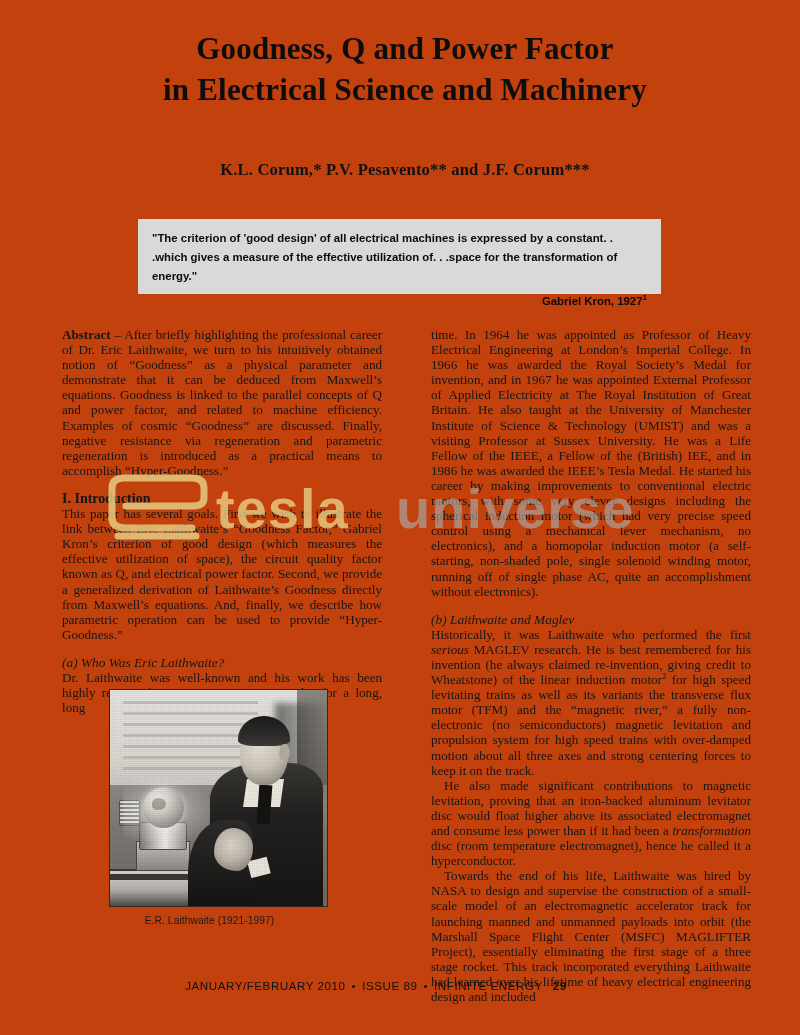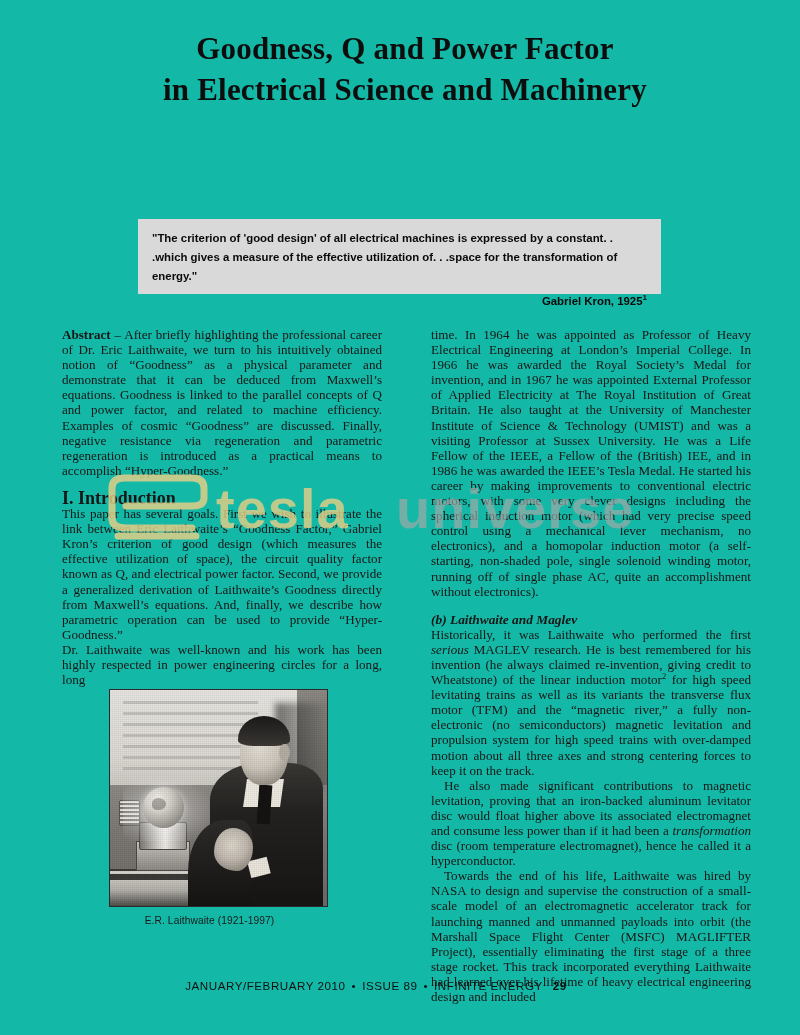--- a/index.html
+++ b/index.html
@@ -13,21 +13,21 @@
     position: relative;
     overflow: hidden;
     font-family: "Liberation Serif", serif;
     color: #141414;
   }
   .page {
     position: absolute;
     left: 0; top: 0;
     width: 800px;
     height: 1035px;
-    background: #14b8a6;
+    background: #c2410c;
   }
 
   
   .title-block {
     position: absolute;
     left: 60px;
     top: 28px;
     width: 690px;
     text-align: center;
   }
@@ -100,27 +100,27 @@
 
   .col p {
     margin: 0;
     text-align: justify;
   }
   .col p.indent { text-indent: 13px; }
 
   .h-sec {
     font-family: "Liberation Serif", serif;
     font-weight: bold;
-    font-size: 18px;
+    font-size: 14px;
     margin: 13px 0 0 0;
     text-align: left;
   }
   .h-sub {
     font-family: "Liberation Serif", serif;
-    font-weight: bold;
+    font-weight: normal;
     font-style: italic;
     font-size: 13.4px;
     margin: 13px 0 0 0;
     text-align: left;
   }
   b.lead { font-weight: bold; margin-top: 28px; }
   i.it   { font-style: italic; }
   sup    { font-size: 8.5px; vertical-align: super; line-height: 0; }
 
   
@@ -304,32 +304,34 @@
 </head>
 <body>
 
 <div class="page">
 
   <div class="title-block">
     <div class="title-line">Goodness, Q and Power Factor</div>
     <div class="title-line">in Electrical Science and Machinery</div>
   </div>
 
+  <div class="authors">K.L. Corum,* P.V. Pesavento** and J.F. Corum***</div>
 
   <div class="quotebox">
     <div class="quote-text">"The criterion of 'good design' of all electrical machines is expressed by a constant. . .which gives a measure of the effective utilization of. . .space for the transformation of energy."</div>
-    <div class="quote-attrib"><span>Gabriel Kron, 1925</span><span class="sup">1</span></div>
+    <div class="quote-attrib"><span>Gabriel Kron, 1927</span><span class="sup">1</span></div>
   </div>
 
   <div class="col col-left">
     <p><b class="lead">Abstract</b><span> – </span><span>After briefly highlighting the professional career of Dr. Eric Laithwaite, we turn to his intuitively obtained notion of “Goodness” as a physical parameter and demonstrate that it can be deduced from Maxwell’s equations. Goodness is linked to the parallel concepts of Q and power factor, and related to machine efficiency. Examples of cosmic “Goodness” are discussed. Finally, negative resistance via regeneration and parametric regeneration is introduced as a practical means to accomplish “Hyper-Goodness.”</span></p>
 
     <div class="h-sec">I. Introduction</div>
     <p>This paper has several goals. First we wish to illustrate the link between Eric Laithwaite’s “Goodness Factor,” Gabriel Kron’s criterion of good design (which measures the effective utilization of space), the circuit quality factor known as Q, and electrical power factor. Second, we provide a generalized derivation of Laithwaite’s Goodness directly from Maxwell’s equations. And, finally, we describe how parametric operation can be used to provide “Hyper-Goodness.”</p>
 
+    <div class="h-sub">(a) Who Was Eric Laithwaite?</div>
     <p>Dr. Laithwaite was well-known and his work has been highly respected in power engineering circles for a long, long</p>
   </div>
 
   <div class="col col-right">
     <p>time. In 1964 he was appointed as Professor of Heavy Electrical Engineering at London’s Imperial College. In 1966 he was awarded the Royal Society’s Medal for invention, and in 1967 he was appointed External Professor of Applied Electricity at The Royal Institution of Great Britain. He also taught at the University of Manchester Institute of Science &amp; Technology (UMIST) and was a visiting Professor at Sussex University. He was a Life Fellow of the IEEE, a Fellow of the (British) IEE, and in 1986 he was awarded the IEEE’s Tesla Medal. He started his career by making improvements to conventional electric motors, with some very clever designs including the spherical induction motor (which had very precise speed control using a mechanical lever mechanism, no electronics), and a homopolar induction motor (a self-starting, non-shaded pole, single solenoid winding motor, running off of single phase AC, quite an accomplishment without electronics).</p>
 
     <div class="h-sub">(b) Laithwaite and Maglev</div>
     <p><span>Historically, it was Laithwaite who performed the first </span><i class="it">serious</i><span> MAGLEV research. He is best remembered for his invention (he always claimed re-invention, giving credit to Wheatstone) of the linear induction motor</span><sup>2</sup><span> for high speed levitating trains as well as its variants the transverse flux motor (TFM) and the “magnetic river,” a fully non-electronic (no semiconductors) magnetic levitation and propulsion system for high speed trains with over-damped motion about all three axes and strong centering forces to keep it on the track.</span></p>
 
     <p class="indent"><span>He also made significant contributions to magnetic levitation, proving that an iron-backed aluminum levitator disc would float higher above its associated electromagnet and consume less power than if it had been a </span><i class="it">transformation</i><span> disc (room temperature electromagnet), hence he called it a hyperconductor.</span></p>

